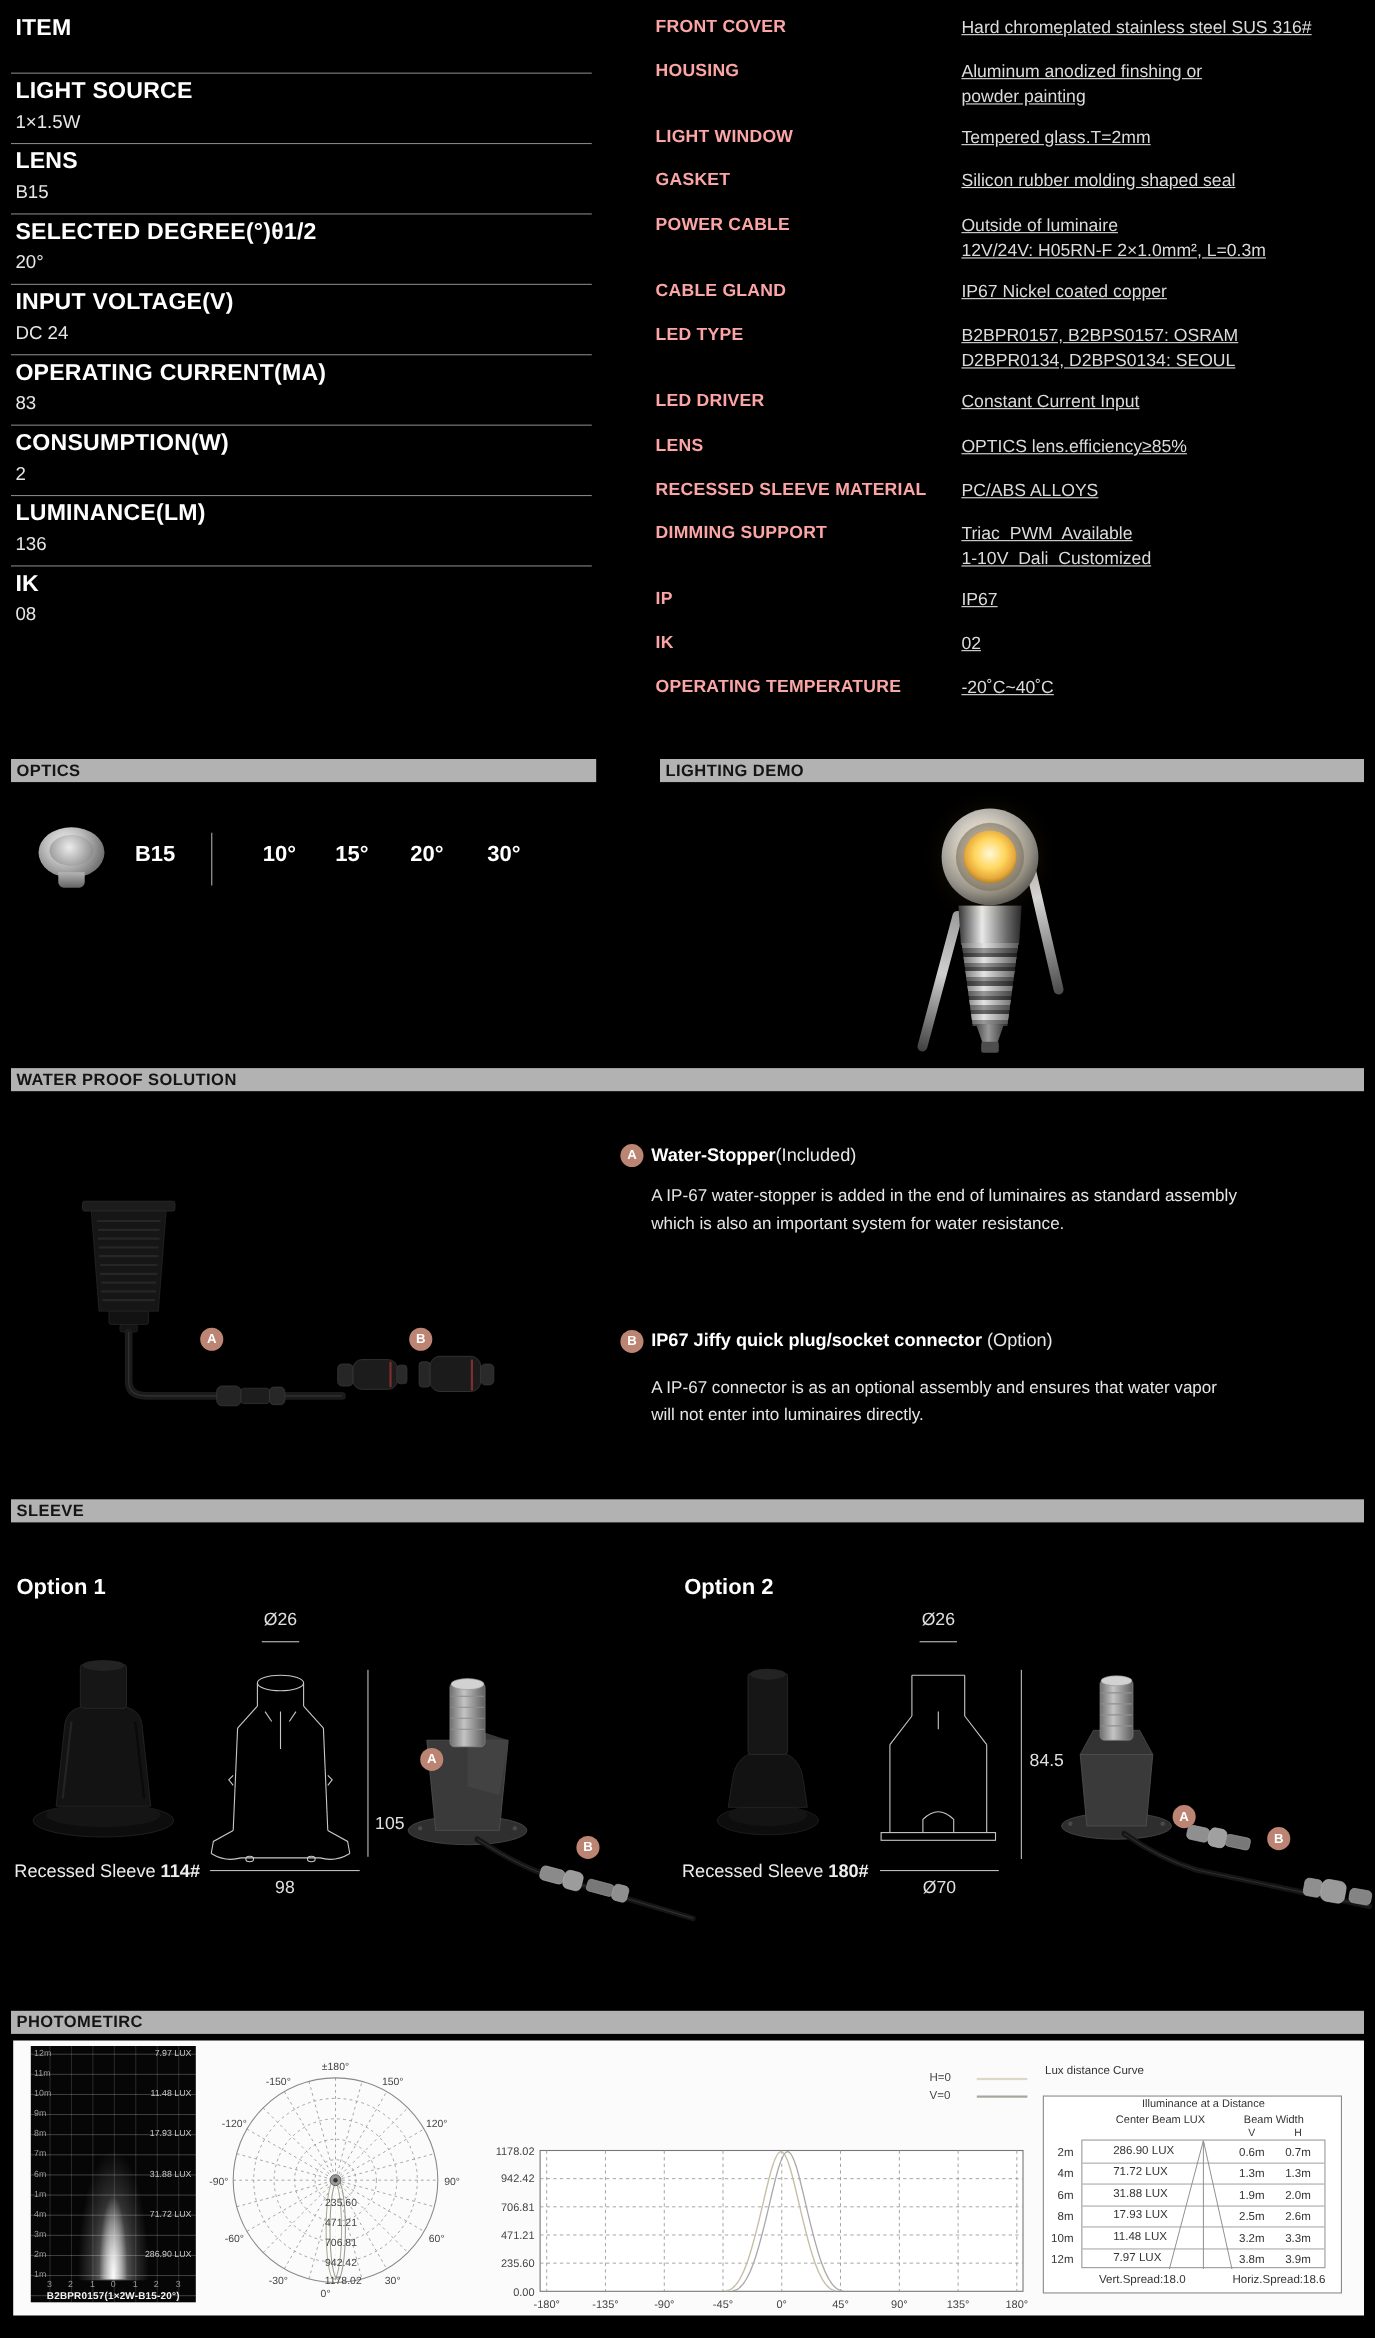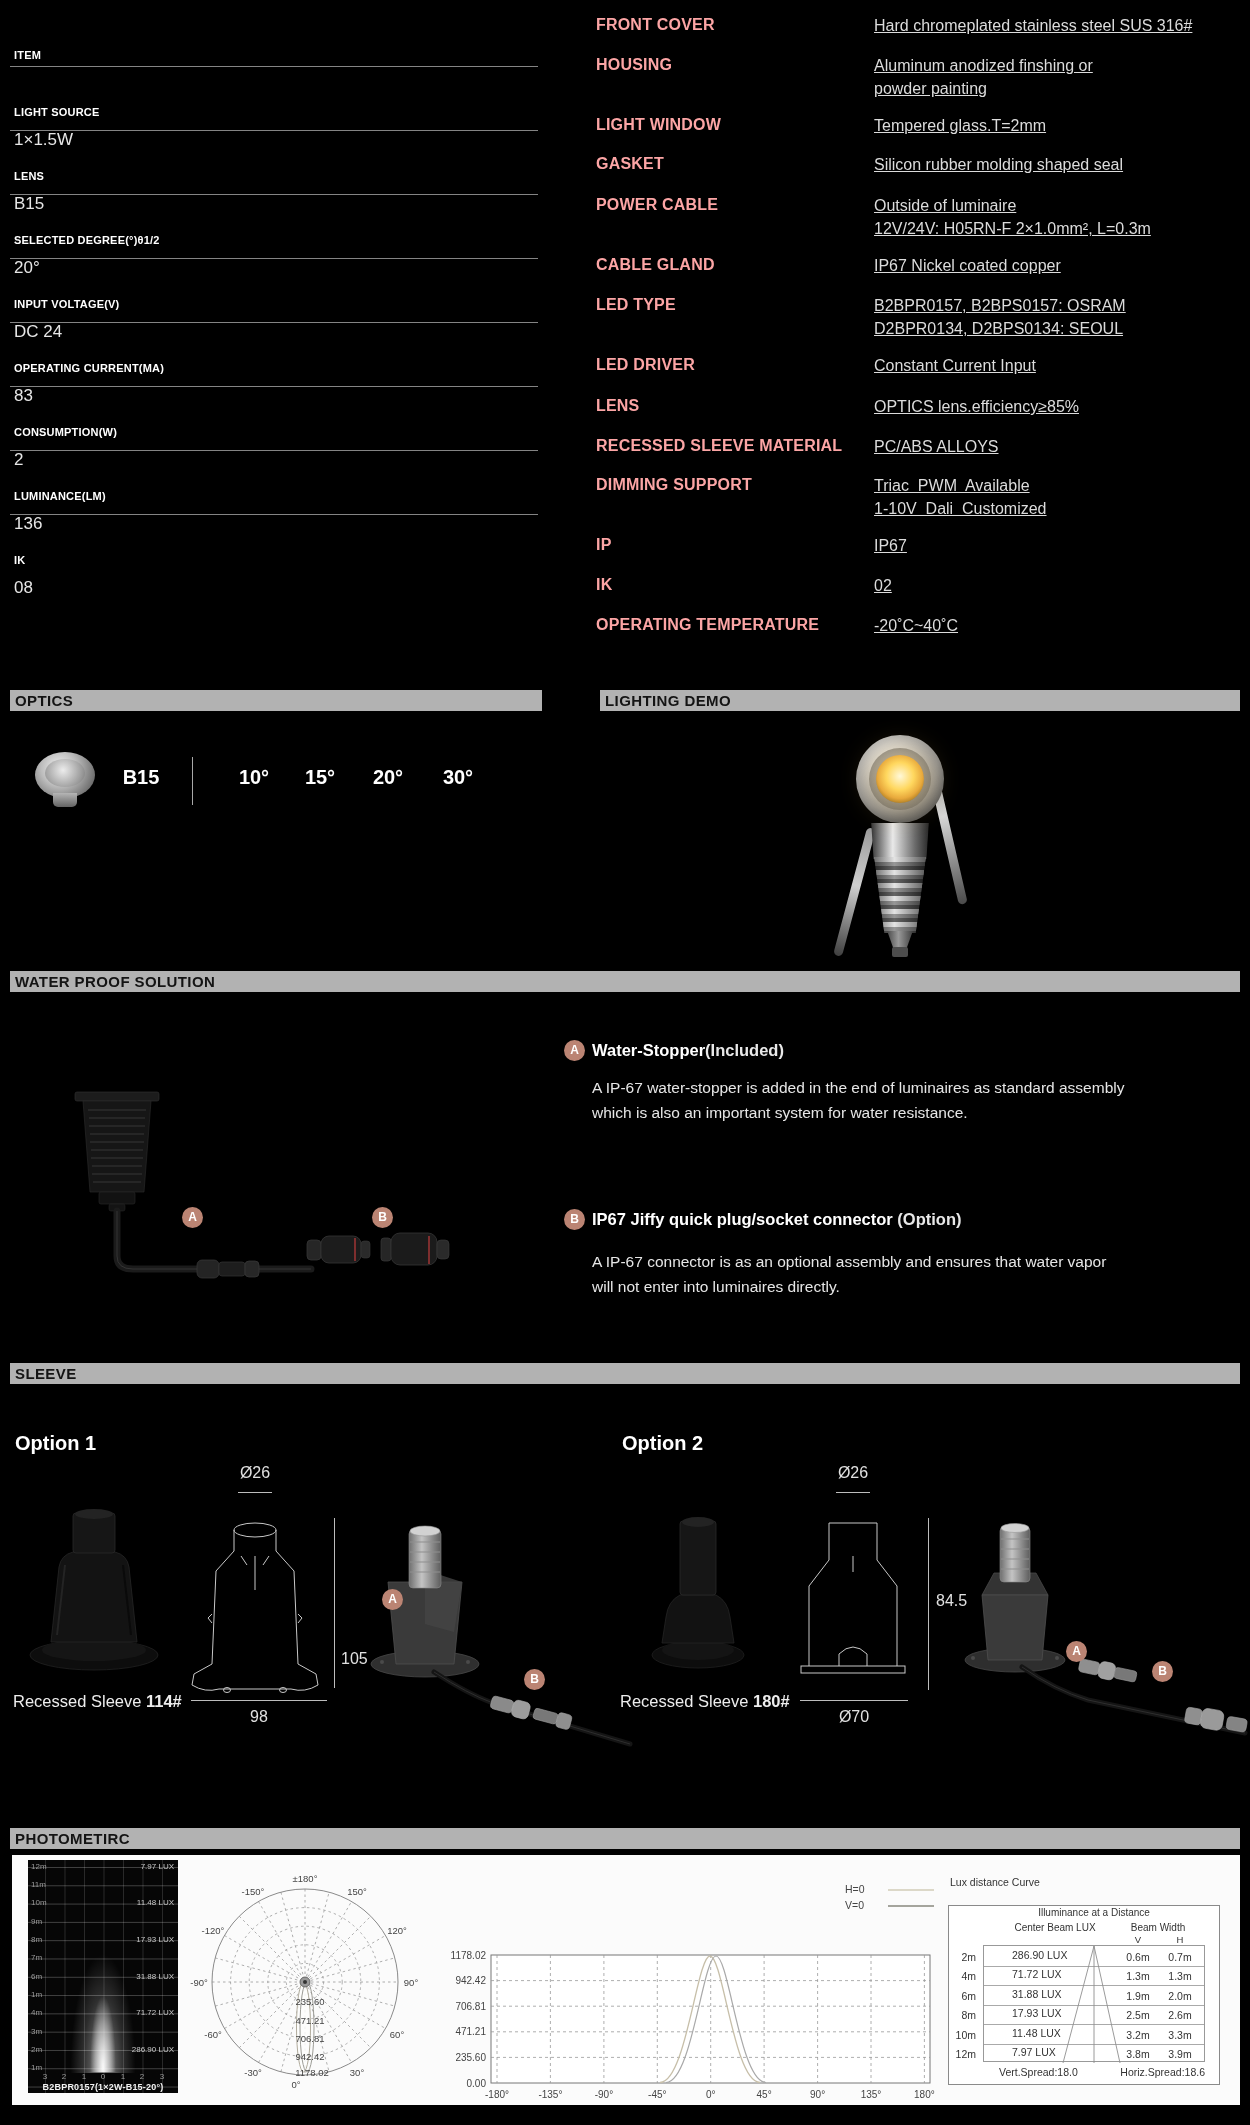--- a/index.html
+++ b/index.html
@@ -7,39 +7,39 @@
         font-family:"Liberation Sans", sans-serif;}
   .abs{position:absolute;}
   
   .bar{position:absolute;height:21px;background:#b2b2b2;color:#141414;font-weight:700;
        font-size:15px;line-height:21px;padding-left:5px;box-sizing:border-box;letter-spacing:.4px;}
   
   .spec-left{position:absolute;left:10px;top:10px;width:528px;}
   .spec-block{box-sizing:border-box;height:64px;border-bottom:1px solid #848484;padding:5px 0 0 4px;}
   .spec-block.first{height:57px;}
   .spec-block.last{border-bottom:none;}
-  .spec-label{font-size:11px;font-weight:700;color:#fff;letter-spacing:.2px;line-height:22px;margin-top:29px;}
+  .spec-label{font-size:21px;font-weight:700;color:#fff;letter-spacing:.2px;line-height:22px;}
   .spec-value{font-size:17px;color:#e6e6e6;line-height:22px;margin-top:6px;}
   .chk-circle{display:inline-block;width:14px;height:14px;border:1.5px solid #cfcfcf;border-radius:50%;
               vertical-align:-2px;margin-right:6px;}
   .chk-square{display:inline-block;width:12px;height:12px;border:1.5px solid #cfcfcf;
               vertical-align:-1px;margin:0 6px 0 10px;}
   
   .srow{position:absolute;left:596px;width:654px;}
   .srow .slabel{font-size:16px;font-weight:700;color:#fca5a5;letter-spacing:.2px;line-height:22px;}
   .srow .svalue{position:absolute;left:278px;top:0;width:372px;font-size:16px;color:#dcdcdc;
                 line-height:23px;white-space:pre-wrap;text-decoration:underline;}
   
   .deg{position:absolute;width:60px;text-align:center;font-size:20px;font-weight:700;color:#fff;}
   
   .wp-badge{position:absolute;width:21px;height:21px;border-radius:50%;background:#bb8473;color:#fff;
             font-size:12px;font-weight:700;text-align:center;line-height:21px;}
   .wp-title{position:absolute;font-size:16.5px;color:#fff;}
   .wp-title b{font-weight:700;}
-  .wp-title span{font-weight:700;color:#e8e8e8;margin-top:42px;}
+  .wp-title span{font-weight:400;color:#e8e8e8;margin-top:42px;}
   .wp-para{position:absolute;width:665px;font-size:15.5px;color:#e6e6e6;line-height:24.5px;white-space:pre-line;}
   
   .opt-head{position:absolute;font-size:20px;font-weight:700;color:#fff;}
   .dim{position:absolute;font-size:16px;color:#e0e0e0;}
   .dimline{position:absolute;background:#bdbdbd;}
   .sleeve-label{position:absolute;font-size:16.5px;color:#ededed;}
   .sleeve-label b{font-weight:700;}
   
   .ph-panel{position:absolute;left:12px;top:1855px;width:1228px;height:250px;background:#fbfbfb;}
   .beam-chart{position:absolute;left:16px;top:5px;width:150px;height:233px;background:#060606;

